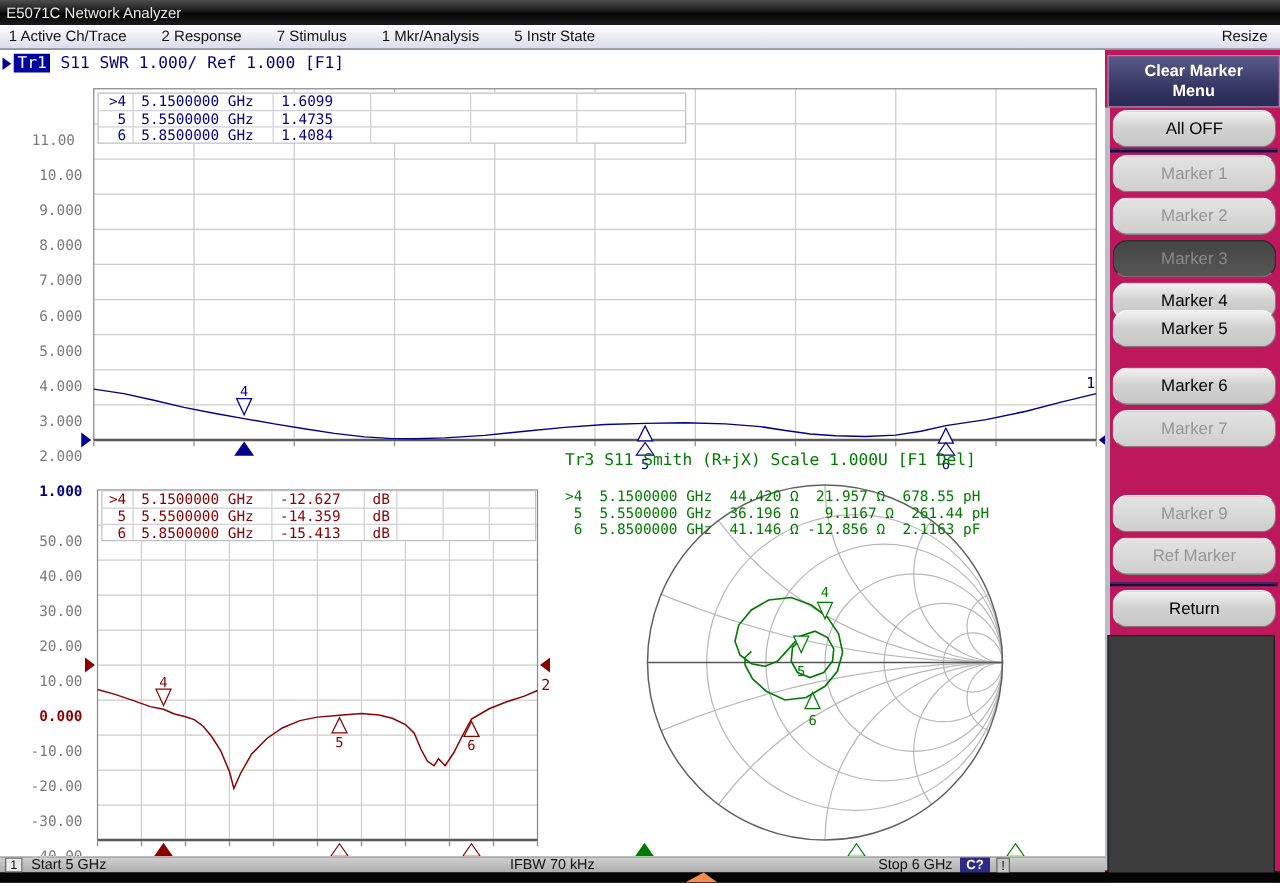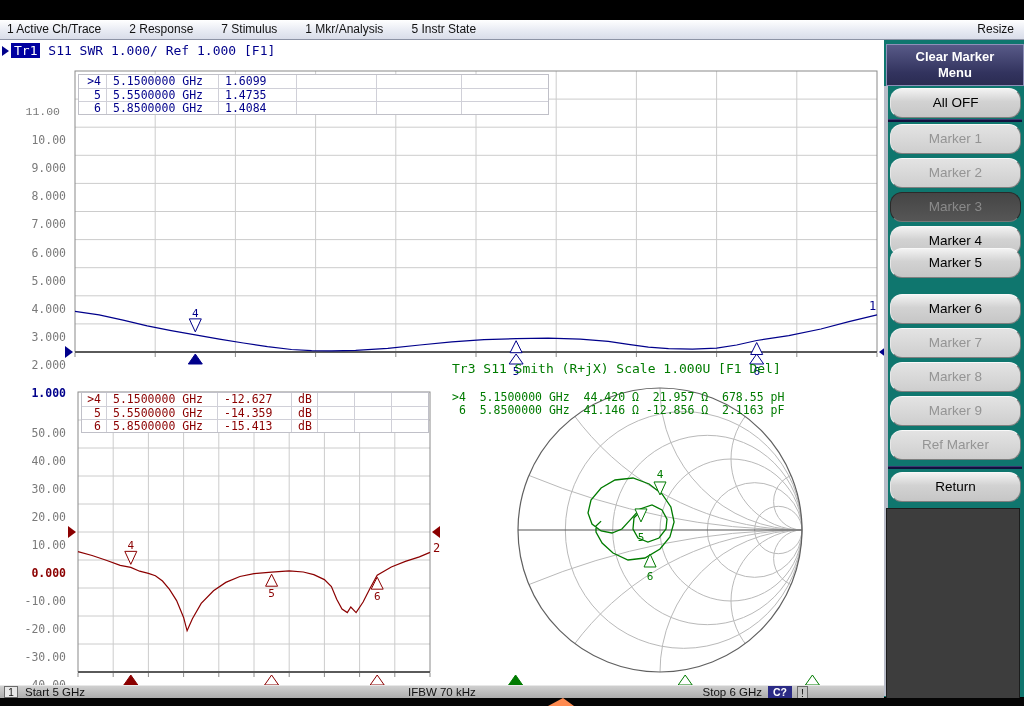--- a/index.html
+++ b/index.html
@@ -34,21 +34,21 @@
             font-family:"DejaVu Sans Mono", monospace; font-size:11.5px; }
   .mtable .row { display:flex; height:13px; line-height:13px; }
   .mtable .row + .row { border-top:1px solid #d0d0d8; }
   .mtable .cell { border-right:1px solid #d0d0d8; overflow:hidden; white-space:pre; }
   .mtable .cell:last-child { border-right:none; }
   .mtable.navy { color:#00008b; }
   .mtable.red { color:#8b0000; }
   .smith-rows { position:absolute; z-index:4; font-family:"DejaVu Sans Mono", monospace;
                 font-size:11.5px; color:#007b00; white-space:pre; line-height:13px; }
 
-  .sidebar { position:absolute; left:884px; top:40px; width:140px; height:657px; background:#0f766e; z-index:5; }
+  .sidebar { position:absolute; left:884px; top:40px; width:140px; height:657px; background:#be185d; z-index:5; }
   .gutter { position:absolute; left:0; top:46px; width:4px; height:610px; background:#b9bdc9; }
   .sb-header { position:absolute; left:2px; top:4px; width:138px; height:42px;
                background:linear-gradient(#585a88, #32335e 70%, #2b2c52);
                border:1px solid #8d90b8; color:#fff; font-size:13px; font-weight:bold;
                text-align:center; padding-top:4px; line-height:16px; }
   .sb-btn { position:absolute; left:6px; width:131px; height:30px; text-align:center;
             font-size:13.5px; line-height:28px; color:#000;
             background:linear-gradient(#f2f2f2, #d2d2d2 45%, #c6c6c6);
             border:1px solid #7f7f7f; border-top-color:#f8f8f8; border-left-color:#e8e8e8;
             border-radius:12px; }
@@ -70,20 +70,23 @@
   .bottomstrip { position:absolute; left:0; top:698px; width:1024px; height:8px; background:#050505; z-index:7; }
   .orange-blip { position:absolute; left:548px; top:0; width:0; height:0;
                  border-left:15px solid transparent; border-right:11px solid transparent;
                  border-bottom:8px solid #fe8a4f; }
 </style>
 </head>
 <body>
 
 <div class="screen">
 
+  <div class="titlebar">
+    <span>E5071C Network Analyzer</span>
+  </div>
 
   <div class="menubar">
 
     <span class="menu-item">1 Active Ch/Trace</span>
       <span class="menu-item">2 Response</span>
       <span class="menu-item">7 Stimulus</span>
       <span class="menu-item">1 Mkr/Analysis</span>
       <span class="menu-item">5 Instr State</span>
       <span class="menu-item menu-resize">Resize</span>
   </div>
@@ -213,21 +216,21 @@
 
   <div class="tr-title tr1-line">
     <span class="tr1-arrow"></span>
     <span class="tr1-box">Tr1</span>
     <span> S11 SWR 1.000/ Ref 1.000 [F1]</span>
   </div>
 
   <div class="tr-title" style="left:452px; top:361px; color:#007b00;">Tr3 S11 Smith (R+jX) Scale 1.000U [F1 Del]</div>
 
   <div id="tr1-yticks">
-      <div class="ytick" style="left: 2px; top: 105px; font-family: Liberation Mono, monospace;">11.00</div>
+      <div class="ytick" style="left: 2px; top: 105px;">11.00</div>
       <div class="ytick" style="left: 8px; top: 133.1px;">10.00</div>
       <div class="ytick" style="left: 8px; top: 161.2px;">9.000</div>
       <div class="ytick" style="left: 8px; top: 189.3px;">8.000</div>
       <div class="ytick" style="left: 8px; top: 217.4px;">7.000</div>
       <div class="ytick" style="left: 8px; top: 245.5px;">6.000</div>
       <div class="ytick" style="left: 8px; top: 273.6px;">5.000</div>
       <div class="ytick" style="left: 8px; top: 301.7px;">4.000</div>
       <div class="ytick" style="left: 8px; top: 329.8px;">3.000</div>
       <div class="ytick" style="left: 8px; top: 357.9px;">2.000</div>
       <div class="ytick ref1" style="left: 8px; top: 386px;">1.000</div>
@@ -293,40 +296,39 @@
       <div class="row">
         <div class="cell" style="width: 25px; text-align: right; padding: 0px 5px 0px 0px;"> 6</div>
         <div class="cell" style="width: 111px; text-align: left; padding: 0px 0px 0px 6px;">5.8500000 GHz</div>
         <div class="cell" style="width: 74px; text-align: left; padding: 0px 0px 0px 6px;">-15.413</div>
         <div class="cell" style="width: 26px; text-align: left; padding: 0px 0px 0px 6px;">dB</div>
         <div class="cell" style="width: 37px; text-align: left; padding: 0px 0px 0px 6px;"></div>
         <div class="cell" style="width: 37px; text-align: left; padding: 0px 0px 0px 6px;"></div>
         <div class="cell" style="width: 36px; text-align: left; padding: 0px 0px 0px 6px;"></div>
       </div>
     </div>
-  <div class="smith-rows" id="tr3-mtable" style="left:452px; top:391px;"><div>&gt;4  5.1500000 GHz  44.420 Ω  21.957 Ω  678.55 pH</div><div> 6  5.8500000 GHz  41.146 Ω -12.856 Ω  2.1163 pF</div></div>
+  <div class="smith-rows" id="tr3-mtable" style="left:452px; top:391px;"><div>&gt;4  5.1500000 GHz  44.420 Ω  21.957 Ω  678.55 pH</div><div> 5  5.5500000 GHz  36.196 Ω   9.1167 Ω  261.44 pH</div><div> 6  5.8500000 GHz  41.146 Ω -12.856 Ω  2.1163 pF</div></div>
 
   <div class="sidebar">
     <div class="gutter"></div>
     <div class="sb-header">
       <div>Clear Marker</div>
       <div>Menu</div>
     </div>
 
   <div class="sb-sep" style="top: 79px;"></div>
       <div class="sb-sep" style="top: 426px;"></div>
       <div class="sb-btn" style="top: 48px;">All OFF</div>
       <div class="sb-btn disabled" style="top: 84px;">Marker 1</div>
       <div class="sb-btn disabled" style="top: 118px;">Marker 2</div>
       <div class="sb-btn active" style="top: 152px;">Marker 3</div>
       <div class="sb-btn" style="top: 186px;">Marker 4</div>
       <div class="sb-btn" style="top: 208px;">Marker 5</div>
       <div class="sb-btn" style="top: 254px;">Marker 6</div>
       <div class="sb-btn disabled" style="top: 288px;">Marker 7</div>
-      <div class="sb-btn disabled" style="top: 322px;">Marker 8</div>
       <div class="sb-btn disabled" style="top: 356px;">Marker 9</div>
       <div class="sb-btn disabled" style="top: 390px;">Ref Marker</div>
       <div class="sb-btn" style="top: 432px;">Return</div>
       <div class="sb-filler"></div>
     </div>
 
   <div class="statusbar">
     <span class="sb-item chanbox">1</span>
     <span class="sb-item" style="left:25px;">Start 5 GHz</span>
     <span class="sb-item" style="left:408px;">IFBW 70 kHz</span>

